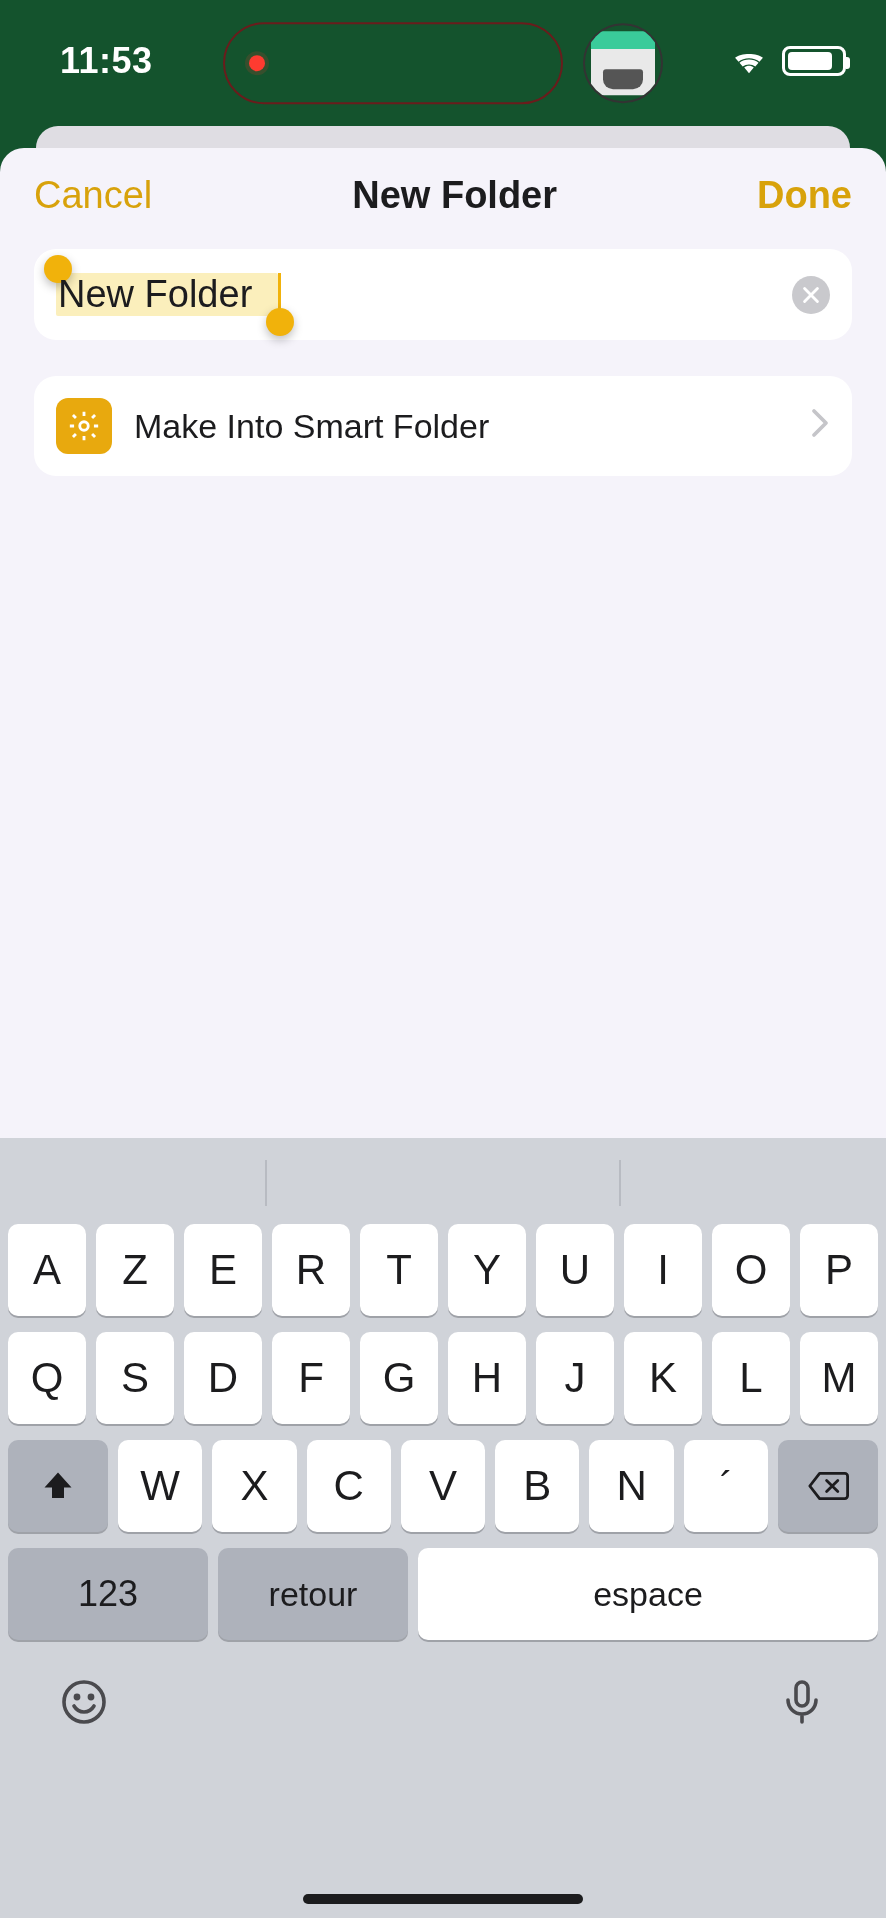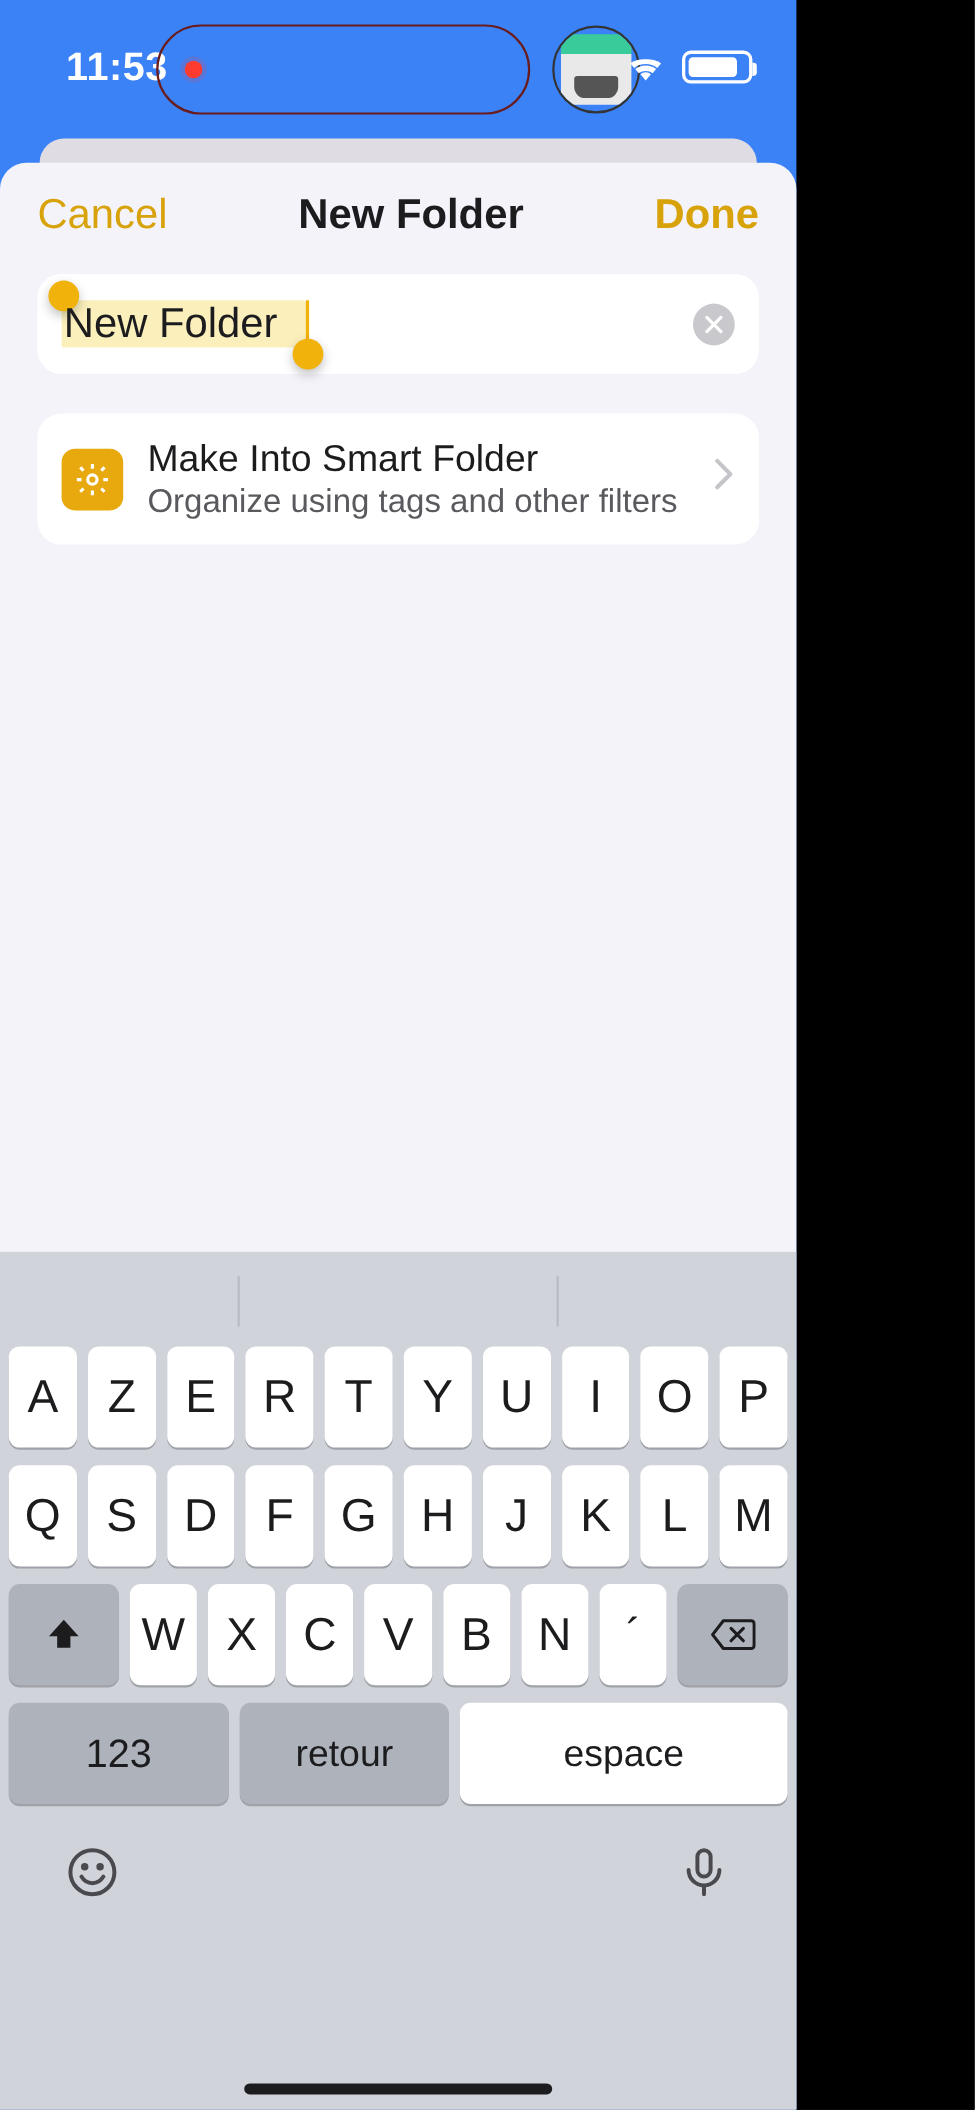--- a/index.html
+++ b/index.html
@@ -1,17 +1,17 @@
 <!DOCTYPE html>
 <html><head>
 <meta charset="utf-8">
 <style>
   * { box-sizing: border-box; margin: 0; padding: 0; font-family: -apple-system, BlinkMacSystemFont, "Segoe UI", Helvetica, Arial, sans-serif; }
   html, body { width: 886px; height: 1918px; background: #000; overflow: hidden; }
-  .phone { width: 724px; height: 1918px; position: relative; background: #3b82f6; }
+  .phone { width: 886px; height: 1918px; position: relative; background: #14532d; }
 
   
   .status-bar { position: absolute; top: 0; left: 0; right: 0; height: 110px; display: flex; align-items: center; justify-content: space-between; padding: 0 40px 0 60px; color: #fff; }
   .status-time { font-size: 36px; font-weight: 600; letter-spacing: 0.5px; position: relative; top: 6px; }
   .status-center { position: absolute; left: 50%; top: 50%; transform: translate(-50%, -40%); display:flex; align-items:center; }
   .dynamic-island { width: 340px; height: 82px; border: 2px solid #6a1c1c; border-radius: 50px; display:flex; align-items:center; padding-left: 24px;}
   .rec-dot { width: 16px; height:16px; background:#ff3b30; border-radius:50%; box-shadow: 0 0 0 4px rgba(255,59,48,0.15);}
   .island-side { margin-left: 20px; width: 80px; height: 80px; border-radius: 50%; border:2px solid #333; display:flex; align-items:center; justify-content:center; overflow:hidden;}
   .island-thumb { width:64px; height:64px; border-radius:8px; background: linear-gradient(#3acb9a 0 28%, #e9e9e9 28% 100%); position:relative;}
   .island-thumb::after{content:""; position:absolute; bottom:6px; left:50%; transform:translateX(-50%); width:40px; height:20px; background:#555; border-radius:3px 3px 10px 10px;}
@@ -125,21 +125,20 @@
 
     <div class="card smart-card">
       <div class="smart-icon">
         <svg viewBox="0 0 24 24" fill="none" stroke="#fff" stroke-width="2">
             <circle cx="12" cy="12" r="3"></circle>
             <path d="M12 2v3M12 19v3M4.2 4.2l2.1 2.1M17.7 17.7l2.1 2.1M2 12h3M19 12h3M4.2 19.8l2.1-2.1M17.7 6.3l2.1-2.1"></path>
           </svg>
       </div>
       <div class="smart-text">
         <div class="smart-title">Make Into Smart Folder</div>
-        <div class="smart-sub">Organize using tags and other filters</div>
       </div>
       <div class="chev">
         <svg width="20" height="30" viewBox="0 0 12 20" fill="none" stroke="#c5c5c9" stroke-width="2.5" stroke-linecap="round" stroke-linejoin="round">
             <path d="M2 2l8 8-8 8"></path>
           </svg>
       </div>
     </div>
 
     <div class="keyboard">
       <div class="kb-sugg">

